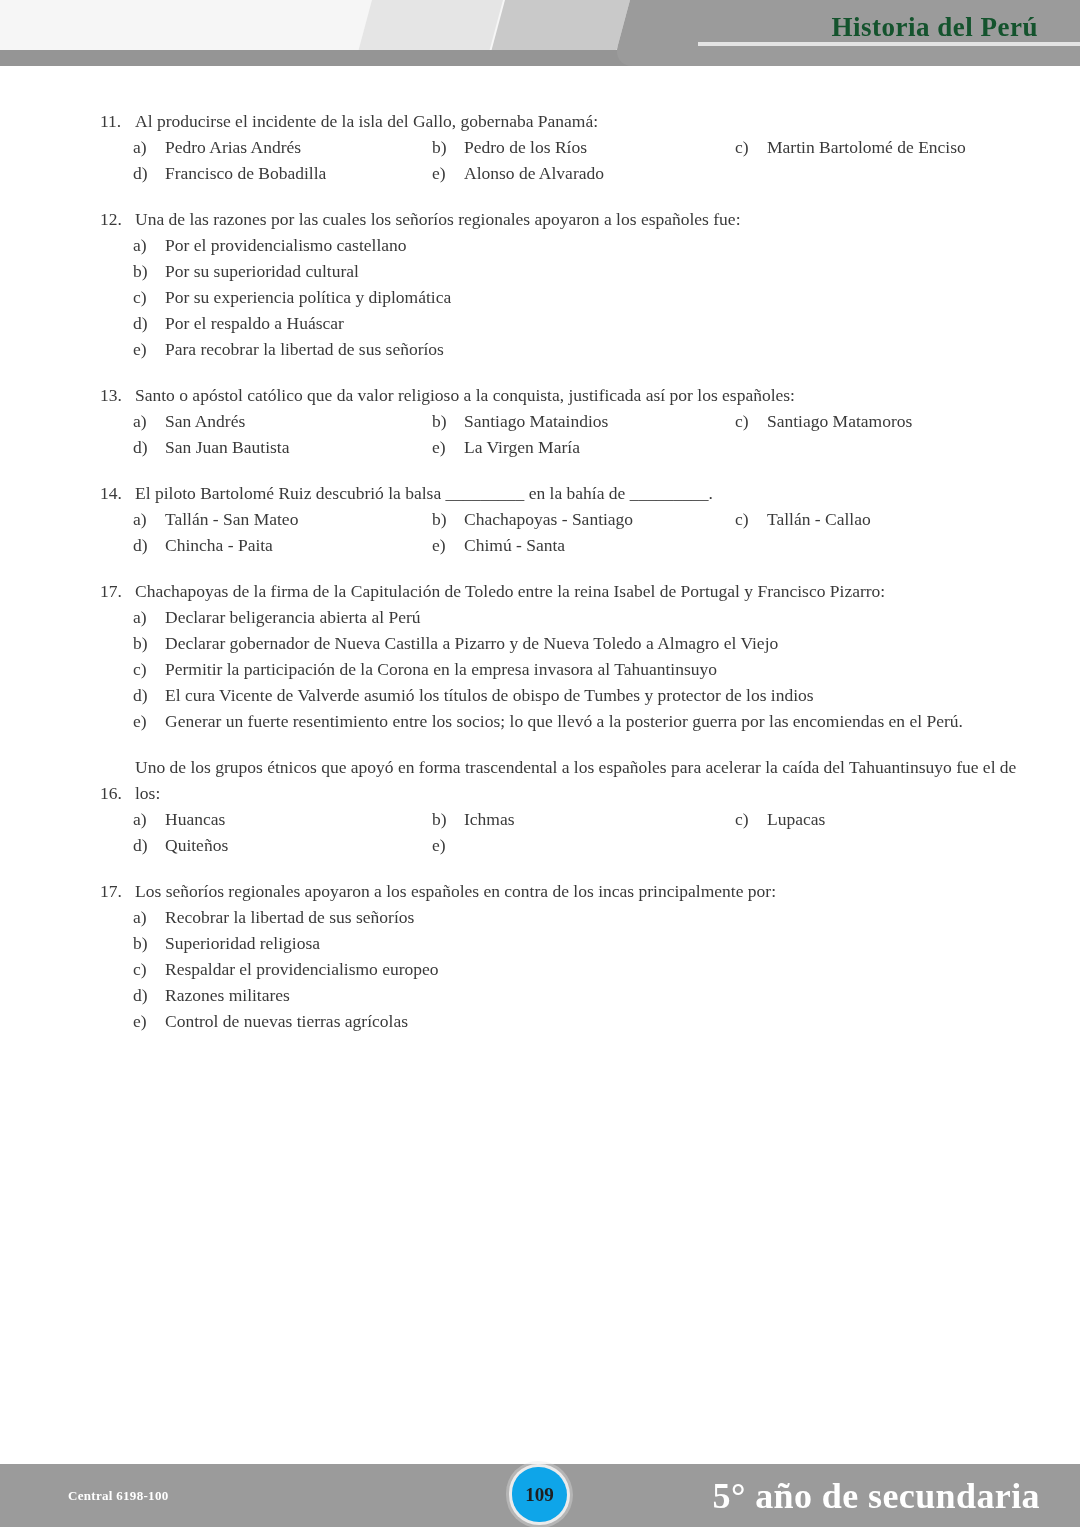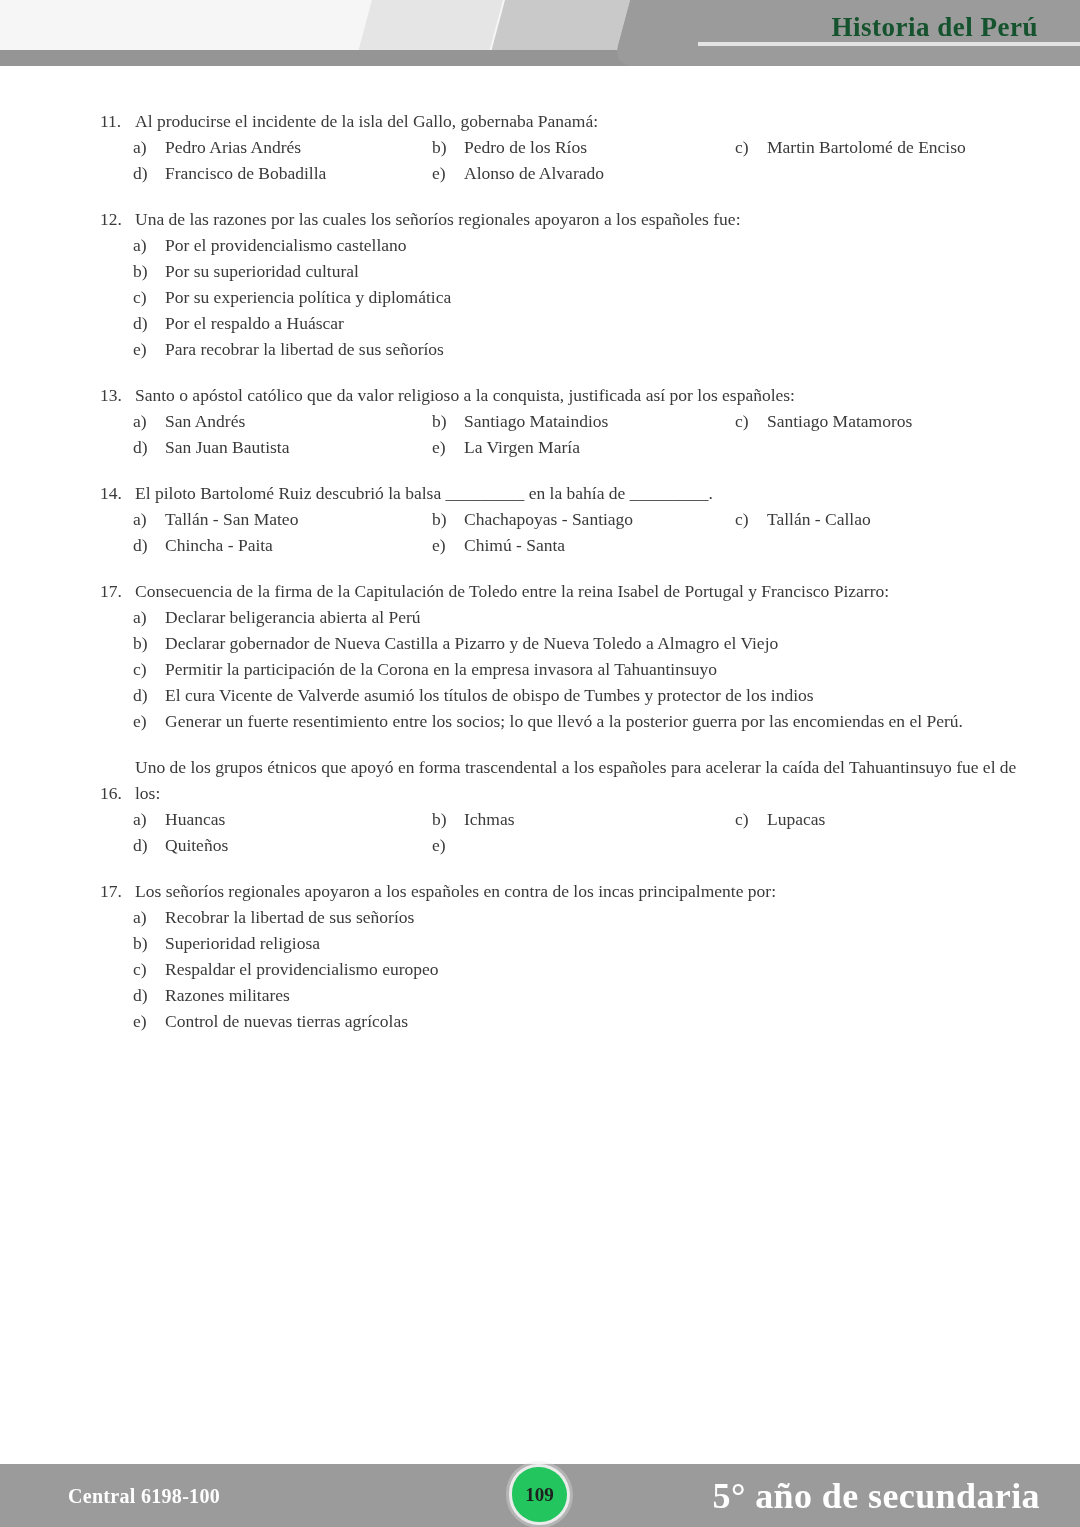--- a/index.html
+++ b/index.html
@@ -32,25 +32,25 @@
   .q-text{flex:1;}
   .opts{margin-left:33px;}
   .opts.cols{display:grid;grid-template-columns:299px 303px 1fr;}
   .opt{display:flex;align-items:flex-start;}
   .opt-letter{flex:0 0 32px;}
   .opt-text{flex:1;}
 
   
   .footer{position:absolute;left:0;bottom:0;width:1080px;height:63px;background:#9b9b9b;color:#ffffff;}
   .ftr-left{position:absolute;left:68px;top:50%;transform:translateY(-50%);
-    font-size:20px;font-weight:bold;letter-spacing:.3px;}
+    font-size:13px;font-weight:bold;letter-spacing:.3px;}
   .ftr-right{position:absolute;right:40px;top:50%;transform:translateY(-50%);
     font-size:36px;font-weight:bold;letter-spacing:.4px;}
   .page-badge{
-    position:absolute;left:512px;top:3px;width:55px;height:55px;background:#22c55e;
+    position:absolute;left:512px;top:3px;width:55px;height:55px;background:#0ea5e9;
     border-radius:48% 52% 50% 50%;box-shadow:0 0 0 3px rgba(244,244,244,.85), 0 0 0 6px rgba(230,230,230,.35);
     display:flex;align-items:center;justify-content:center;
     color:#1f1f1f;font-size:19px;font-weight:bold;
   }
 </style>
 </head>
 <body>
 
 <div class="page">
 
@@ -178,21 +178,21 @@
         <div class="opt">
             <span class="opt-letter">e)</span>
             <span class="opt-text">Chimú - Santa</span>
           </div>
       </div>
     </section>
 
     <section class="q">
       <div class="q-head">
         <span class="q-num">17.</span>
-        <span class="q-text">Consecuencia de la firma de la Capitulación de Toledo entre la reina Isabel de Portugal y Francisco Pizarro:</span>
+        <span class="q-text">Chachapoyas de la firma de la Capitulación de Toledo entre la reina Isabel de Portugal y Francisco Pizarro:</span>
       </div>
       <div class="opts stacked">
         <div class="opt">
             <span class="opt-letter">a)</span>
             <span class="opt-text">Declarar beligerancia abierta al Perú</span>
           </div>
         <div class="opt">
             <span class="opt-letter">b)</span>
             <span class="opt-text">Declarar gobernador de Nueva Castilla a Pizarro y de Nueva Toledo a Almagro el Viejo</span>
           </div>

